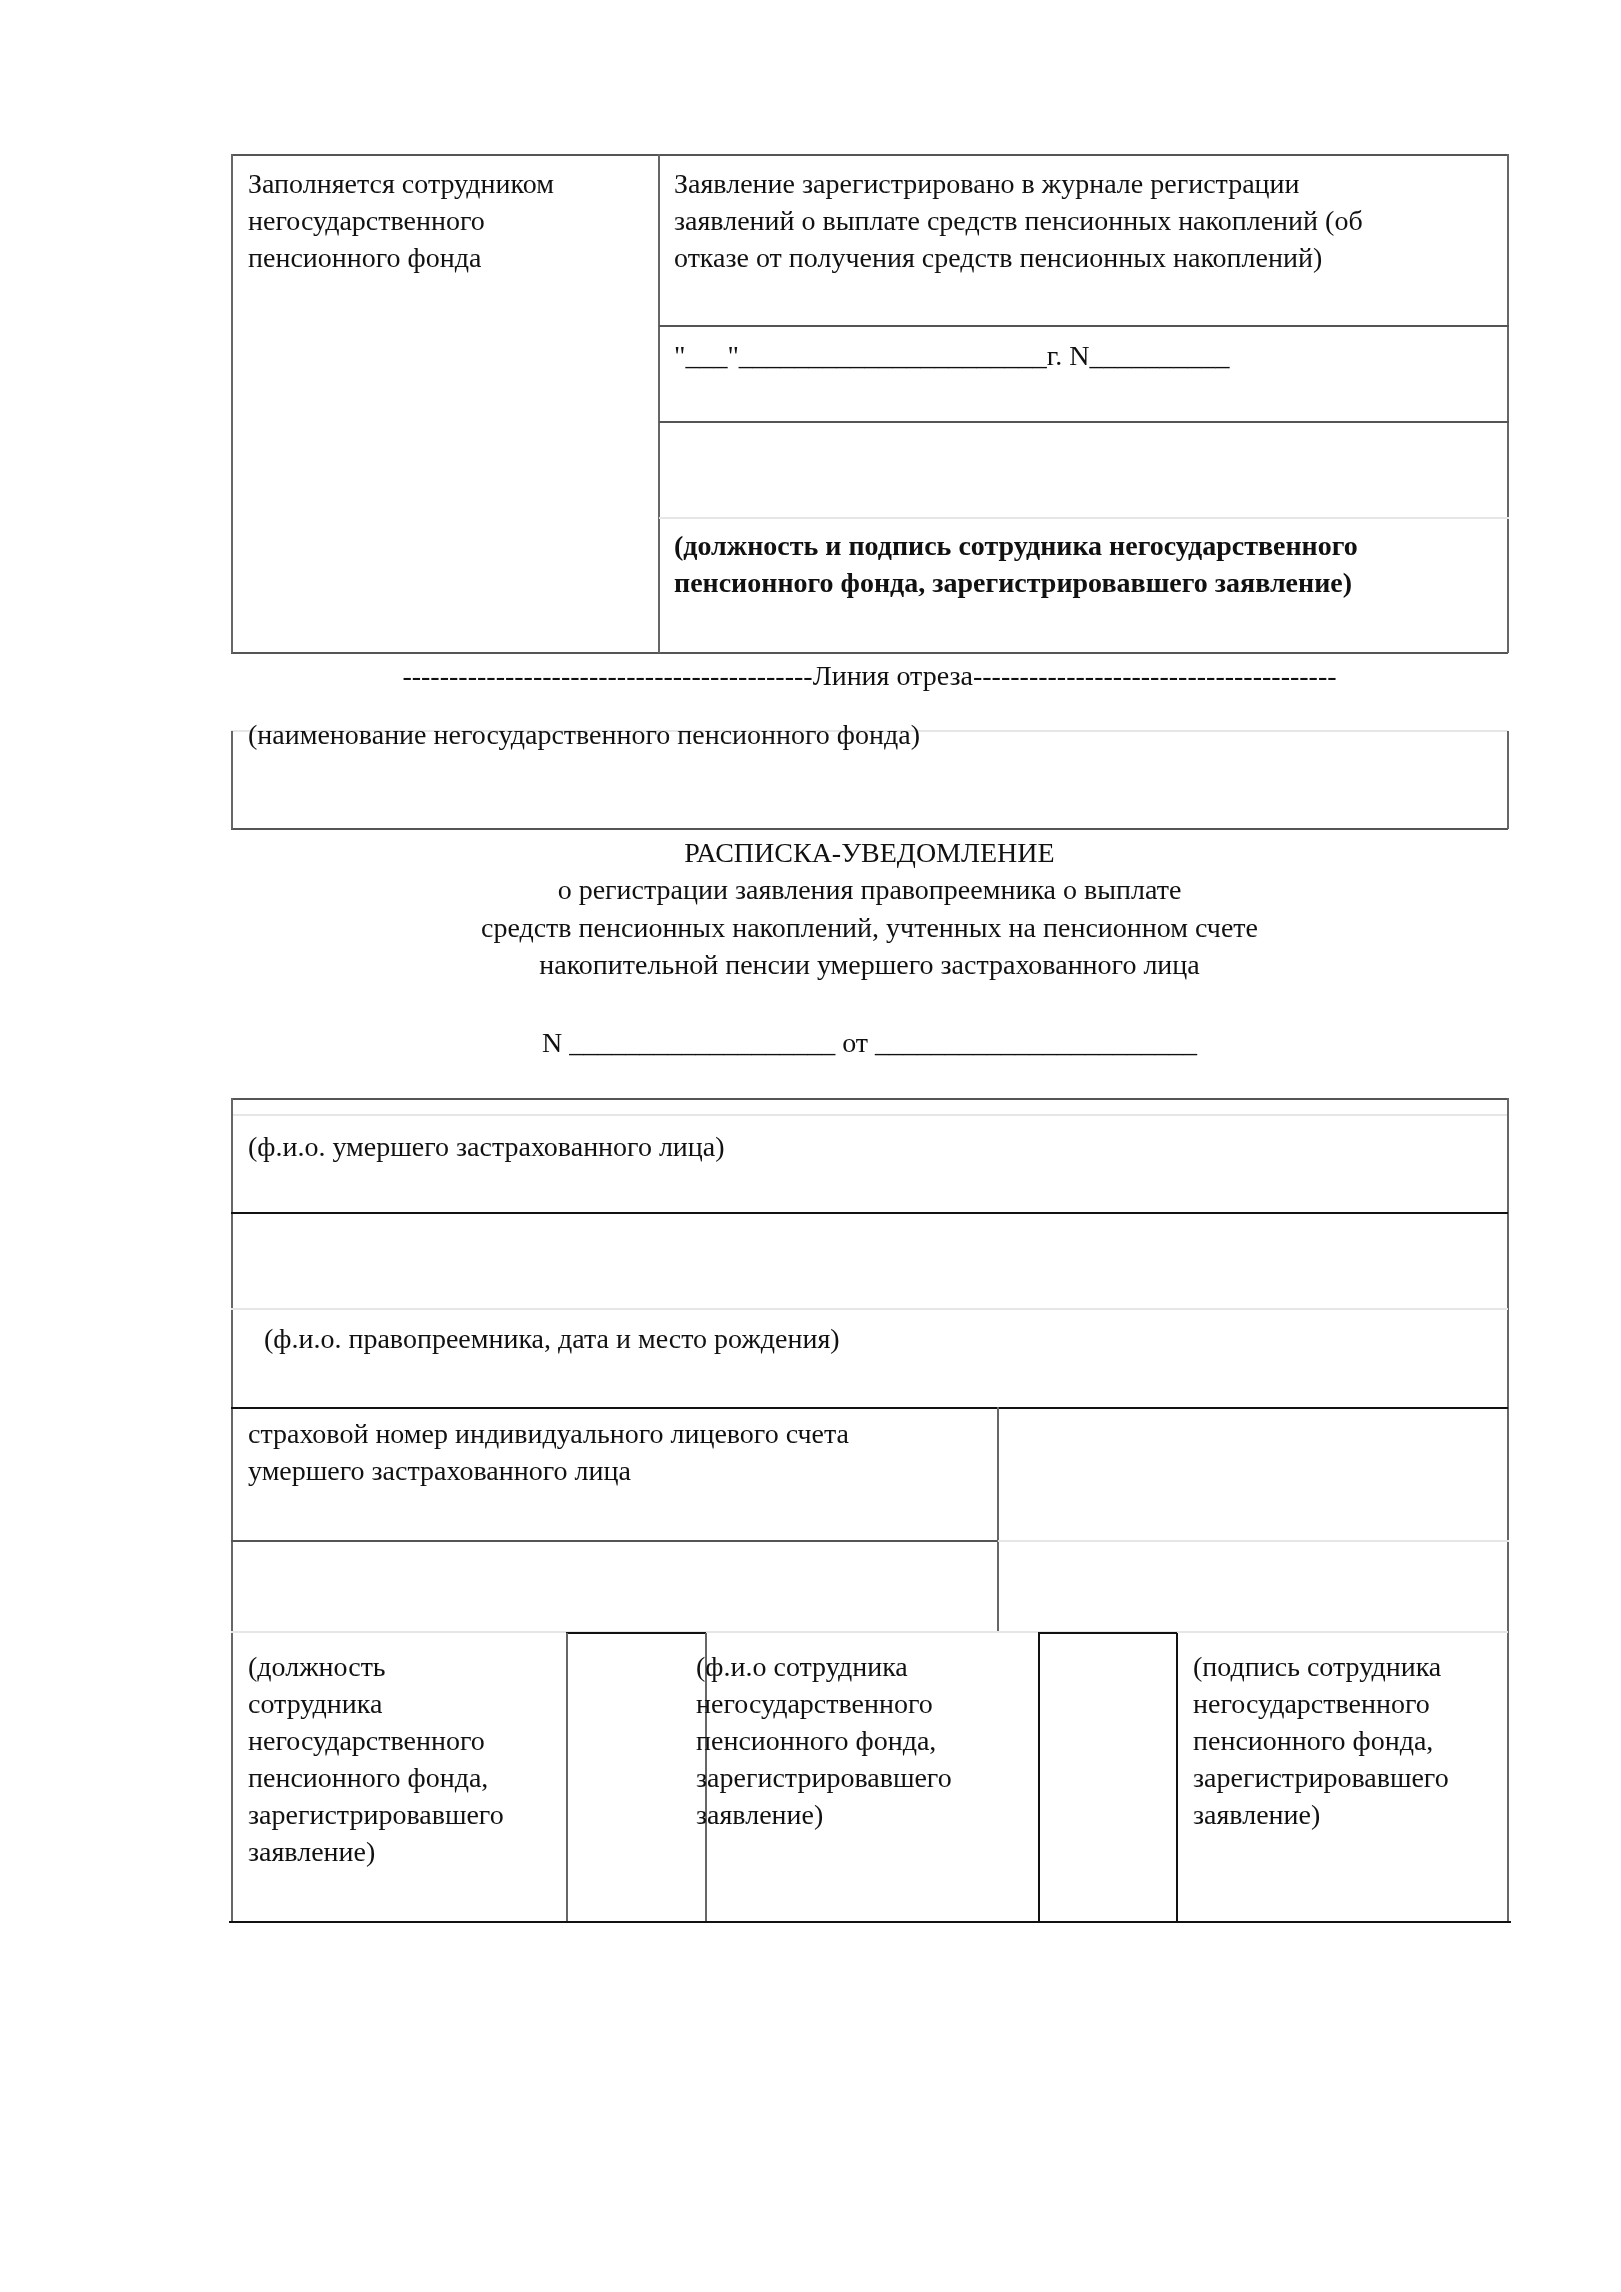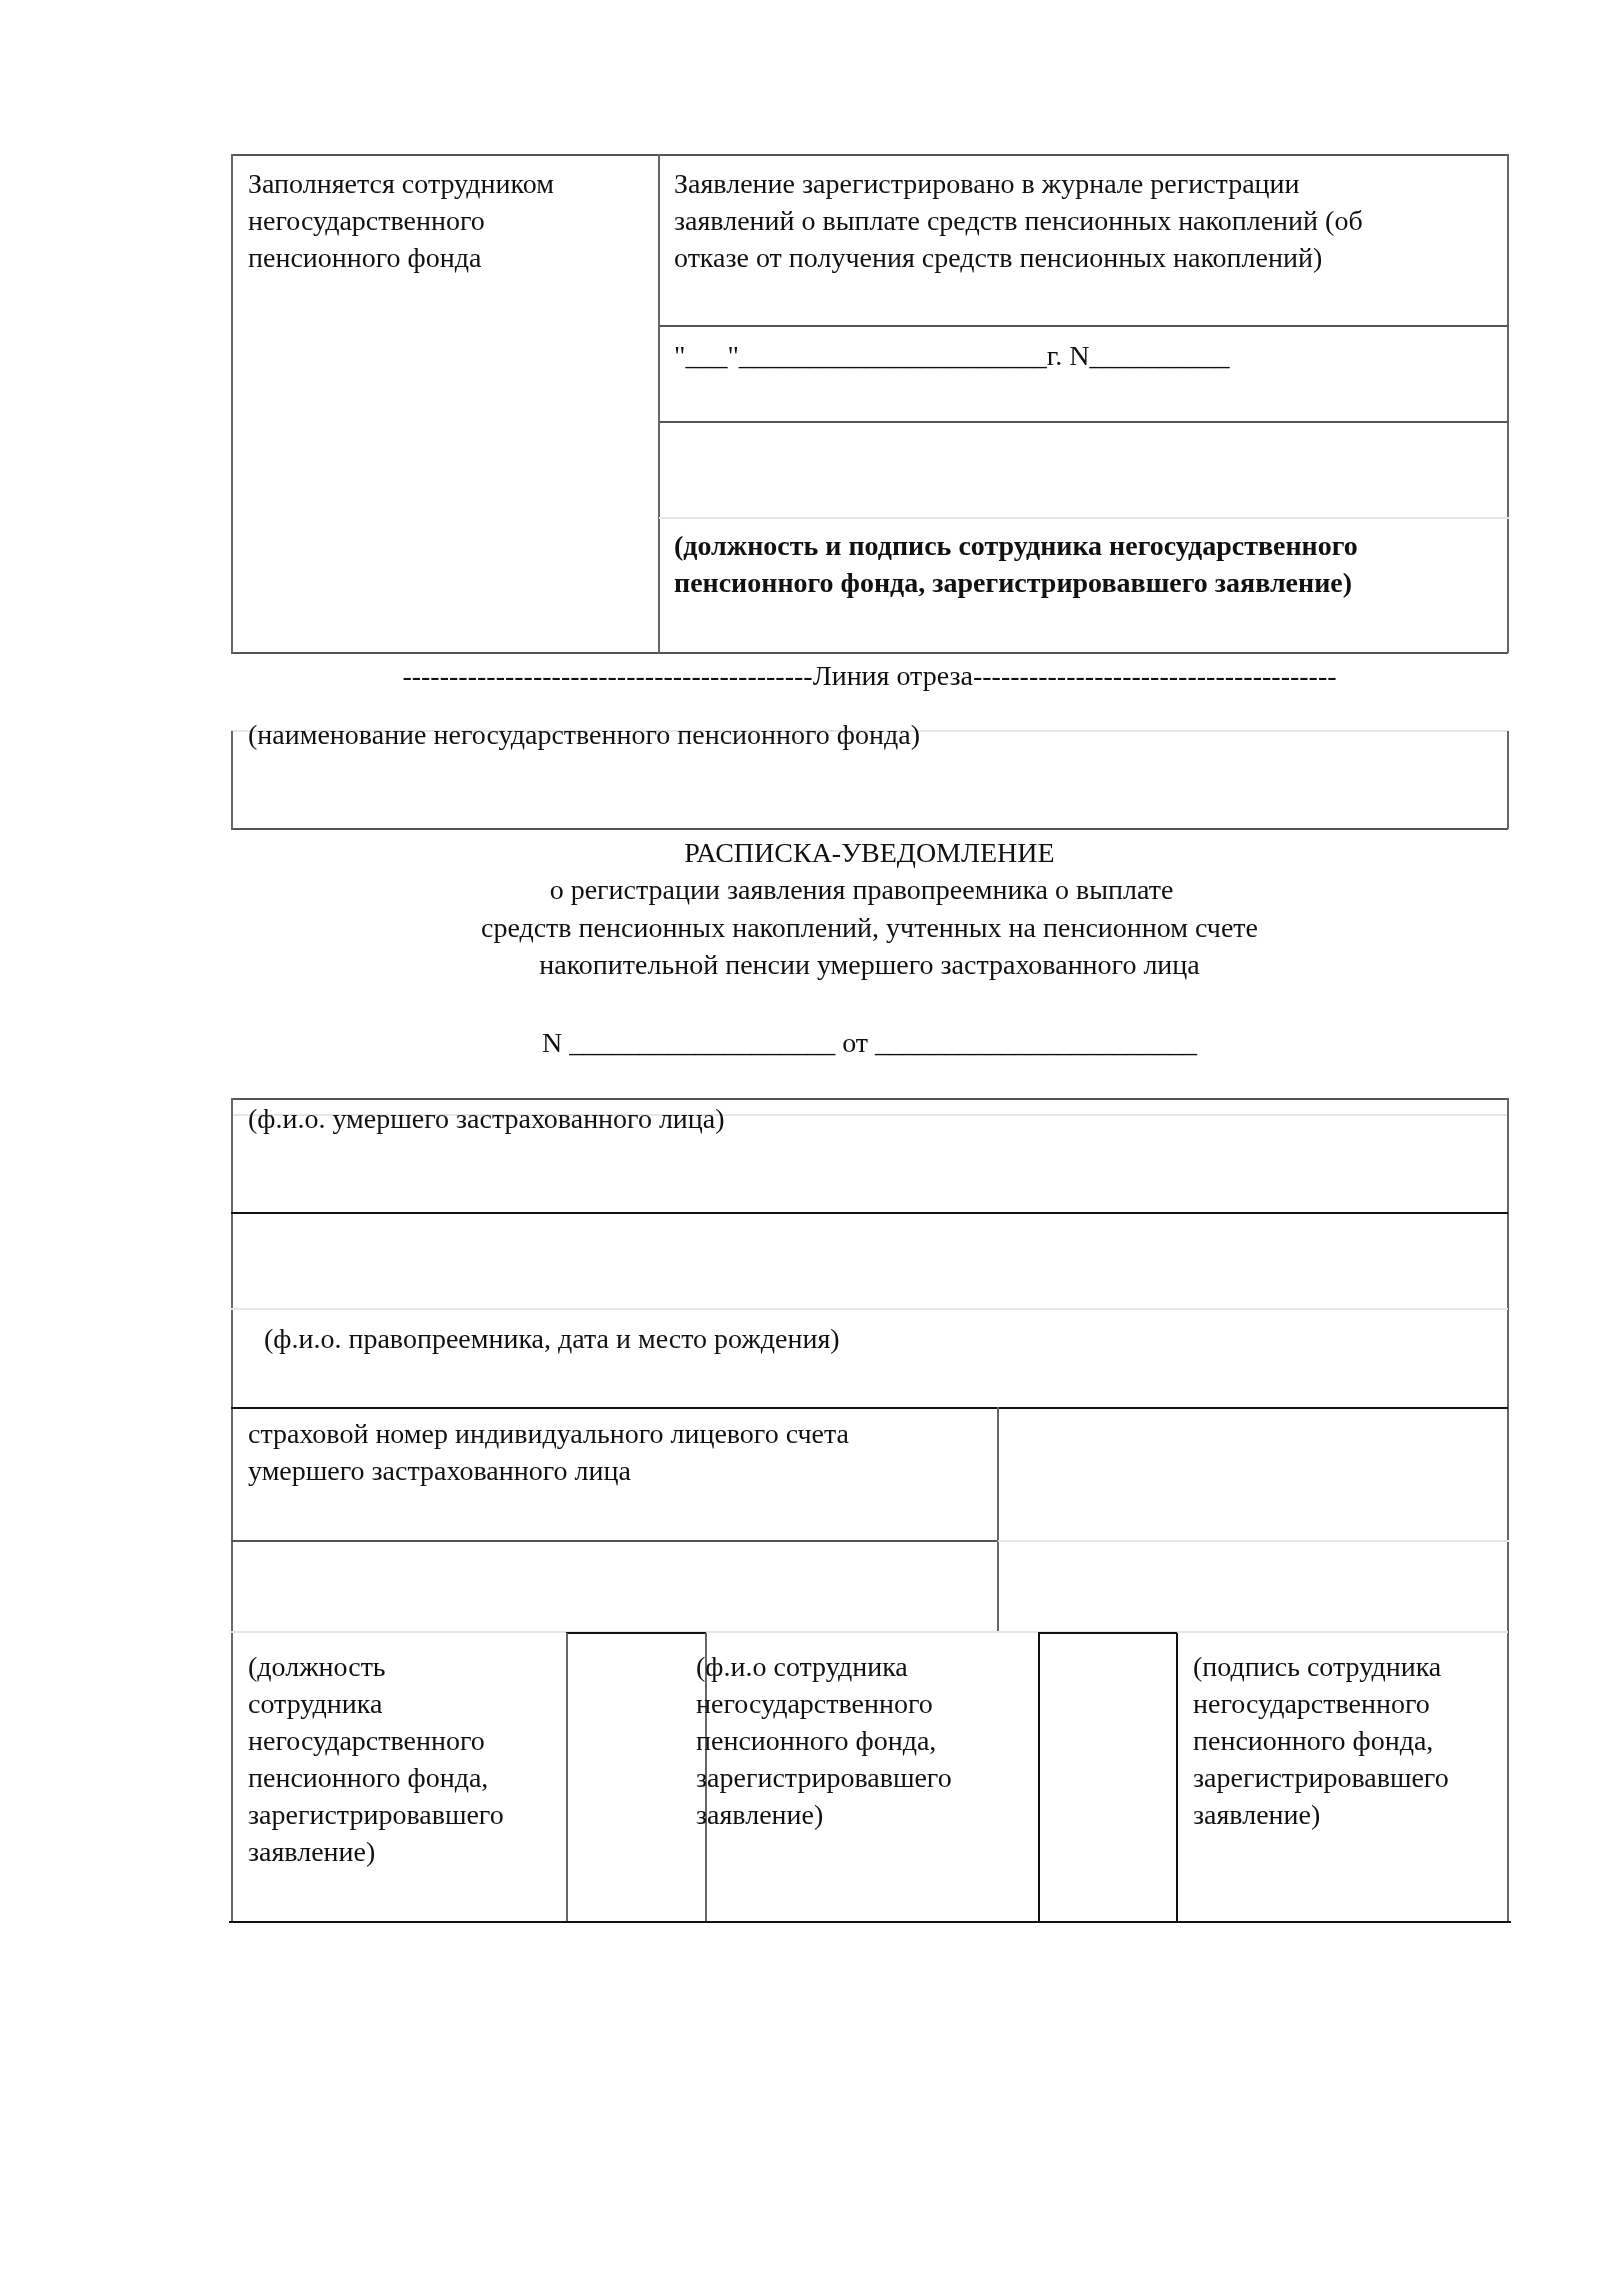--- a/index.html
+++ b/index.html
@@ -44,32 +44,32 @@
 
 <div>
   <div class="hl faint" style="left:231px; top:730px; width:1277px;"></div>
   <div class="hl" style="left:231px; top:828px; width:1277px;"></div>
   <div class="vl" style="left:231px; top:731px; height:98px;"></div>
   <div class="vl" style="left:1507px; top:731px; height:98px;"></div>
   <div class="abs txt" style="left:248px; top:716px; width:1245px;">(наименование негосударственного пенсионного фонда)</div>
 </div>
 
 <div class="abs txt center" style="left:231px; top:834px; width:1277px;">РАСПИСКА-УВЕДОМЛЕНИЕ</div>
-<div class="abs txt center" style="left:223px; top:871px; width:1277px;text-align:center;">о регистрации заявления правопреемника о выплате</div>
+<div class="abs txt center" style="left:231px; top:871px; width:1277px;text-align:center;">о регистрации заявления правопреемника о выплате</div>
 <div class="abs txt center" style="left:231px; top:909px; width:1277px;">средств пенсионных накоплений, учтенных на пенсионном счете</div>
 <div class="abs txt center" style="left:231px; top:946px; width:1277px;">накопительной пенсии умершего застрахованного лица</div>
 <div class="abs txt center" style="left:231px; top:1024px; width:1277px;">N ___________________ от _______________________</div>
 
 <div>
   <div class="hl" style="left:231px; top:1098px; width:1277px;"></div>
   <div class="hl faint" style="left:231px; top:1114px; width:1277px;"></div>
   <div class="vl" style="left:231px; top:1098px; height:825px;"></div>
   <div class="vl" style="left:1507px; top:1098px; height:825px;"></div>
 
-  <div class="abs txt" style="left:248px; top:1100px; width:1245px;">(ф.и.о. умершего застрахованного лица)</div>
+  <div class="abs txt" style="left:248px; top:1128px; width:1245px;">(ф.и.о. умершего застрахованного лица)</div>
   <div class="hl dark" style="left:231px; top:1212px; width:1277px;"></div>
 
   <div class="abs" style="left:233px; top:1215px; width:1272px; height:92px;"></div>
   <div class="hl faint" style="left:231px; top:1308px; width:1277px;"></div>
   <div class="abs txt" style="left:248px; top:1320px; width:1245px;margin-left:16px;">(ф.и.о. правопреемника, дата и место рождения)</div>
   <div class="hl dark" style="left:231px; top:1407px; width:1277px;"></div>
 
   <div class="vl" style="left:997px; top:1407px; height:225px;"></div>
   <div class="abs txt" style="left:248px; top:1415px; width:735px;">страховой номер индивидуального лицевого счета
 умершего застрахованного лица</div>

